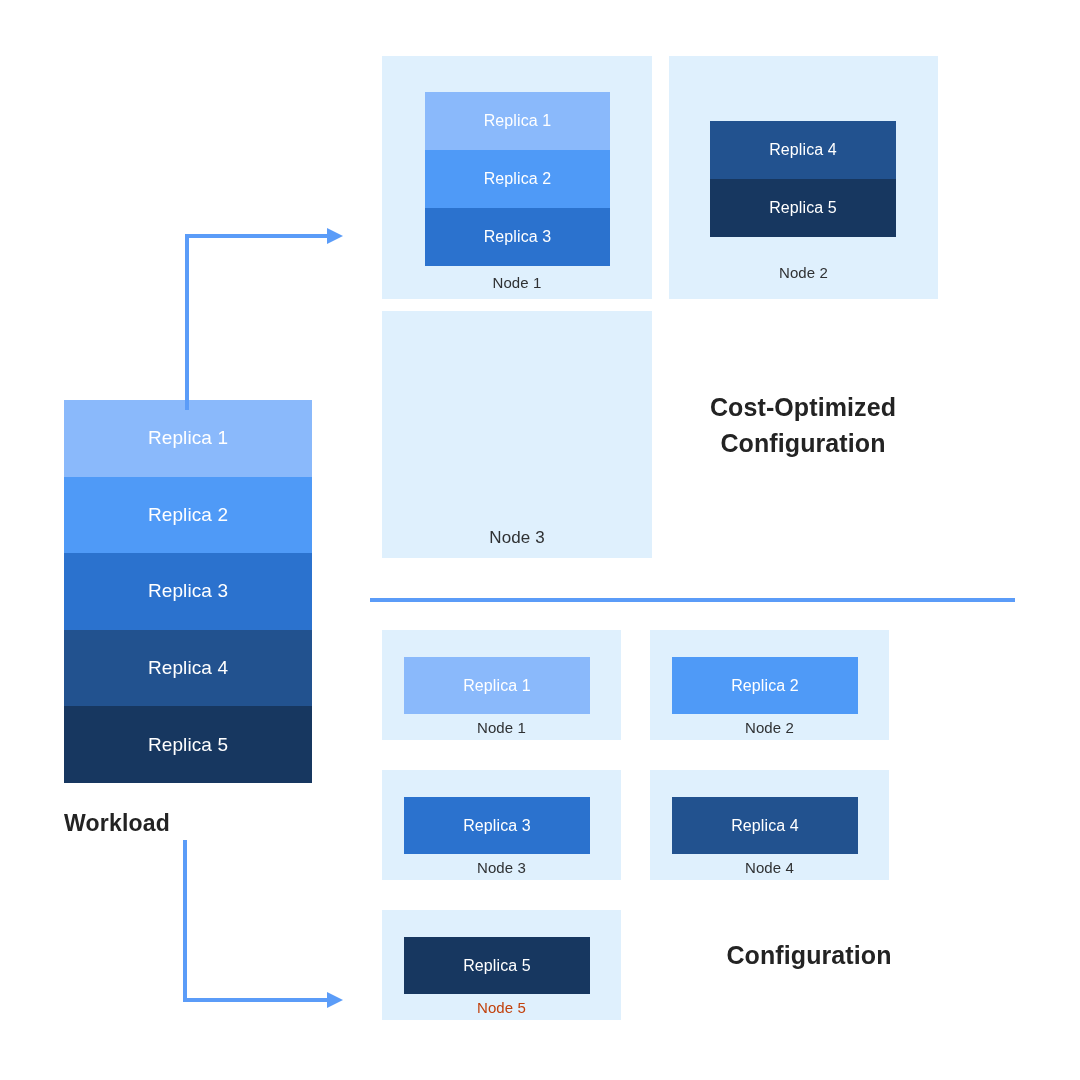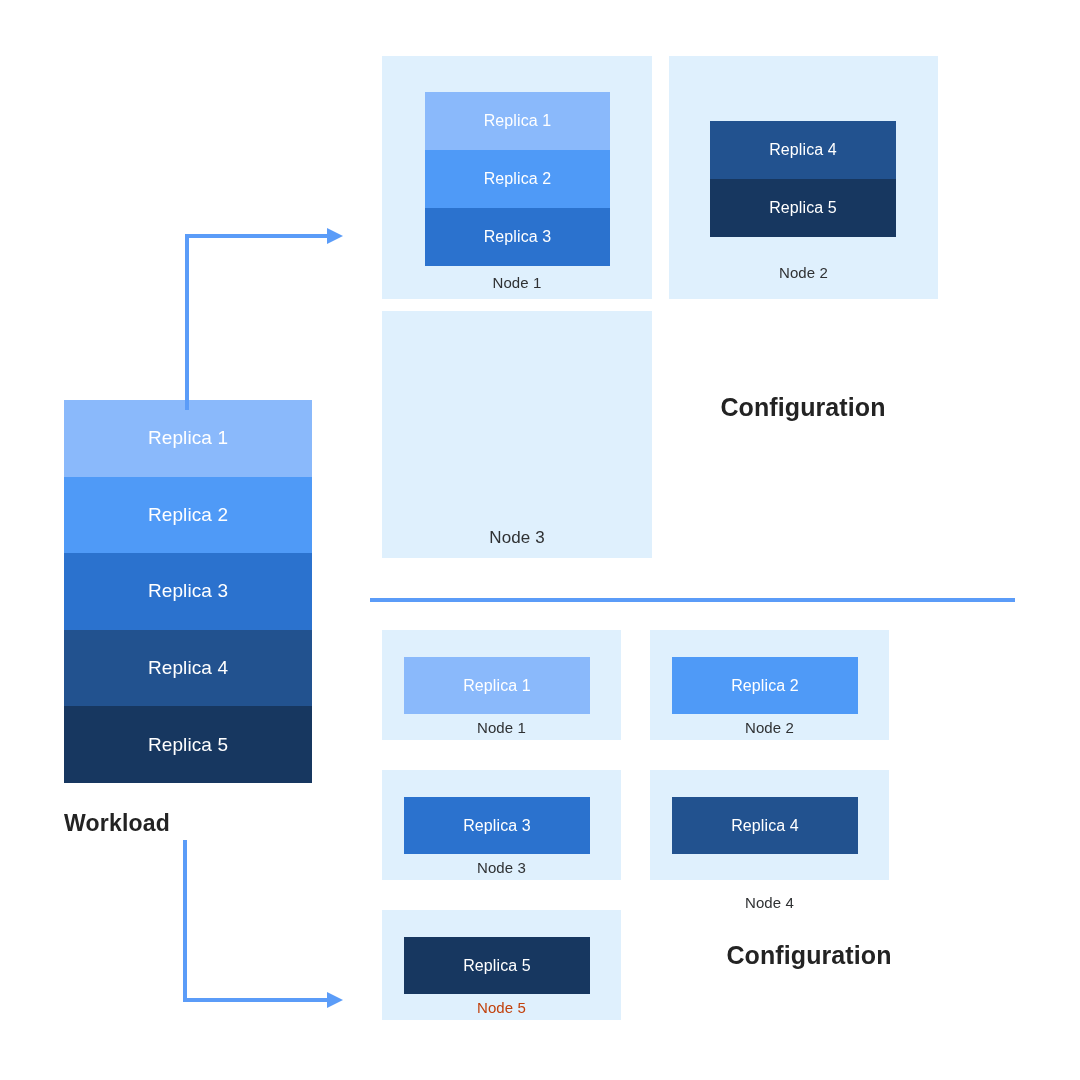--- a/index.html
+++ b/index.html
@@ -161,20 +161,21 @@
       <span>Replica 5</span>
     </div>
     <div class="node-label" style="top: 208px; color: rgb(47, 49, 51);">Node 2</div>
   </div>
 
   <div class="node-box" style="left: 382px; top: 311px; width: 270px; height: 247px; background: rgb(223, 240, 253);">
     <div class="node-label" style="top: 217px; font-size: 17px; color: rgb(47, 49, 51);">Node 3</div>
   </div>
 
   <div class="section-caption" style="left: 668px; top: 390px; width: 270px; color: rgb(35, 35, 35);">
+    <div>Cost-Optimized</div>
     <div>Configuration</div>
   </div>
 
   <div id="section-divider" style="background: rgb(91, 156, 248);"></div>
 
   <div class="node-box" style="left: 382px; top: 630px; width: 239px; height: 110px; background: rgb(223, 240, 253);">
     <div class="replica-chip" style="left: 22px; top: 27px; width: 186px; height: 57px; background: rgb(138, 185, 251);">
       <span>Replica 1</span>
     </div>
     <div class="node-label" style="top: 89px; color: rgb(47, 49, 51);">Node 1</div>
@@ -191,21 +192,21 @@
     <div class="replica-chip" style="left: 22px; top: 27px; width: 186px; height: 57px; background: rgb(43, 114, 206);">
       <span>Replica 3</span>
     </div>
     <div class="node-label" style="top: 89px; color: rgb(47, 49, 51);">Node 3</div>
   </div>
 
   <div class="node-box" style="left: 650px; top: 770px; width: 239px; height: 110px; background: rgb(223, 240, 253);">
     <div class="replica-chip" style="left: 22px; top: 27px; width: 186px; height: 57px; background: rgb(34, 82, 143);">
       <span>Replica 4</span>
     </div>
-    <div class="node-label" style="top: 89px; color: rgb(47, 49, 51); margin-top: 35px;">Node 4</div>
+    <div class="node-label" style="top: 89px; color: rgb(47, 49, 51);">Node 4</div>
   </div>
 
   <div class="node-box" style="left: 382px; top: 910px; width: 239px; height: 110px; background: rgb(223, 240, 253);">
     <div class="replica-chip" style="left: 22px; top: 27px; width: 186px; height: 57px; background: rgb(23, 55, 96);">
       <span>Replica 5</span>
     </div>
     <div class="node-label" style="top: 89px; color: #c2410c;">Node 5</div>
   </div>
 
   <div class="section-caption" style="left: 668px; top: 938px; width: 282px; color: rgb(35, 35, 35);">

